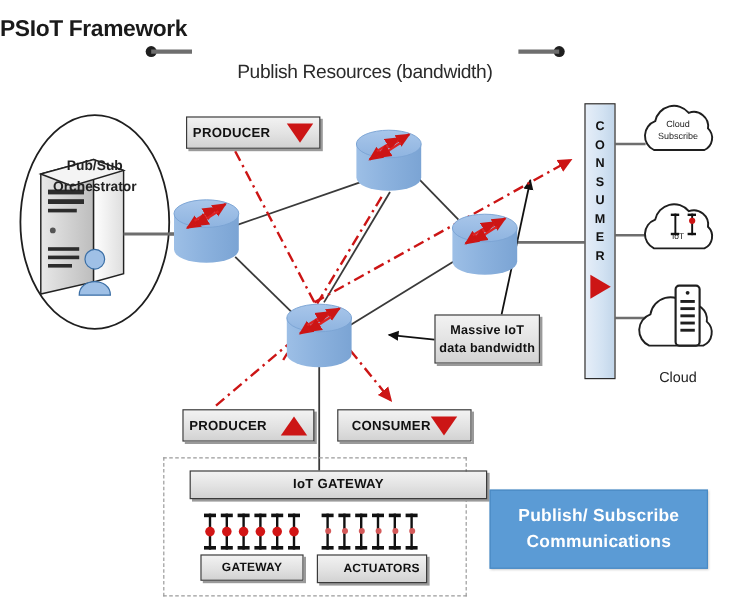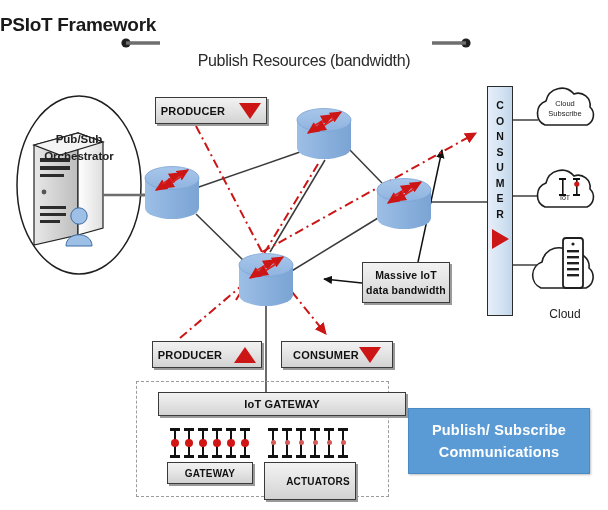--- a/index.html
+++ b/index.html
@@ -67,21 +67,21 @@
   
   #gw-group{
     left:136px;top:381px;width:253px;height:116px;
     box-sizing:border-box;border:1.6px dashed #9b9b9b;background:transparent;
   }
   #gw-box{
     left:158px;top:392px;width:248px;height:24px;
   }
   #gw-box .lbl{font-size:11px;}
   #sensors-box{left:167px;top:462px;width:86px;height:22px;}
-  #actuators-box{left:264px;top:462px;width:92px;height:38px;padding-left:16px;}
+  #actuators-box{left:264px;top:462px;width:92px;height:24px;padding-left:16px;}
   #sensors-box .lbl,#actuators-box .lbl{font-size:10px;}
 
   .dev-row{display:flex;gap:4px;align-items:flex-end;}
   #sensor-row{left:170px;top:428px;}
   #actuator-row{left:268px;top:428px;}
   .dev{position:relative;width:10px;height:30px;}
   .dev .cap{position:absolute;left:0;top:0;width:10px;height:3px;background:#111;}
   .dev .stem{position:absolute;left:4px;top:0;width:2px;height:30px;background:#111;}
   .dev .base{position:absolute;left:0;bottom:0;width:10px;height:3px;background:#111;}
   .dev .bead{position:absolute;left:1px;top:11px;width:8px;height:8px;border-radius:50%;background:#d21515;}

